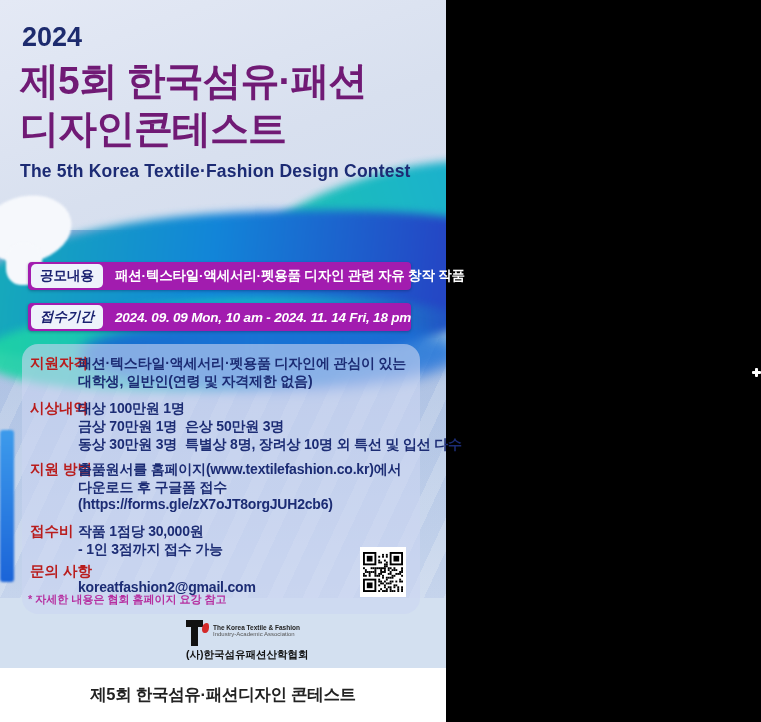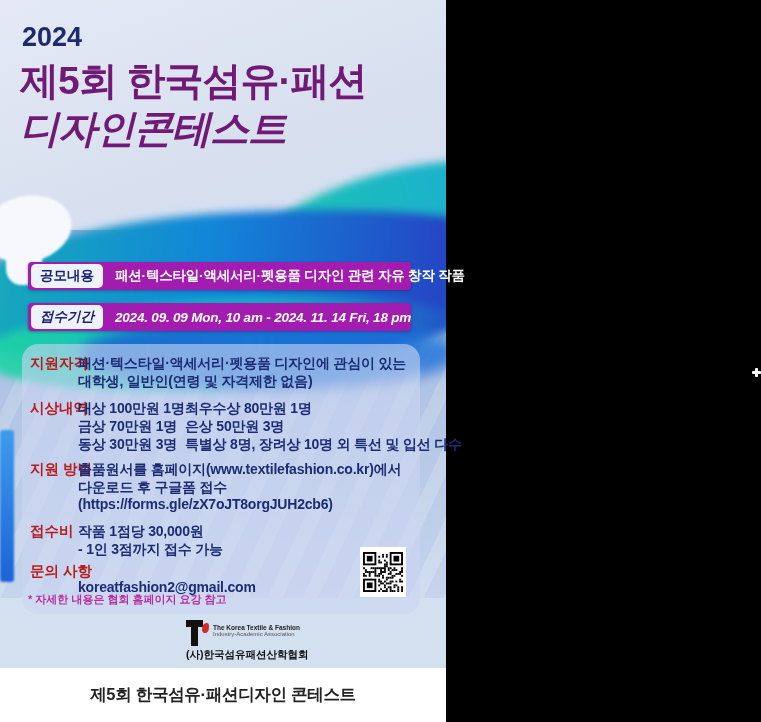--- a/index.html
+++ b/index.html
@@ -30,21 +30,21 @@
   .left-strip{position:absolute;top:430px;left:0;width:14px;height:152px;border-radius:3px;
     background:linear-gradient(180deg,#3d9bec,#1b64d8);filter:blur(1px);}
   .streaks{position:absolute;top:338px;left:0;width:100%;height:262px;opacity:.35;
     background:repeating-linear-gradient(115deg,rgba(255,255,255,.35) 0 14px,rgba(120,150,220,.18) 14px 32px);}
 
   
   .year{position:absolute;z-index:2;left:22px;top:22px;font-size:27px;font-weight:700;color:#1d2b6e;}
   .title{position:absolute;z-index:2;left:20px;font-size:39px;font-weight:800;color:#701a75;
     letter-spacing:-1px;white-space:nowrap;}
   .title1{top:54px;}
-  .title2{top:102px;font-style:italic;}
+  .title2{top:102px;}
   .subtitle{position:absolute;z-index:2;left:20px;top:161px;font-size:17.5px;font-weight:700;
     color:#1c2b74;letter-spacing:.2px;white-space:nowrap;}
 
   
   .bar{position:absolute;z-index:2;left:28px;width:383px;height:28px;background:#a21caf;
     border-radius:4px;display:flex;align-items:center;box-shadow:0 1px 3px rgba(10,20,60,.35);}
   .bar1{top:262px;}
   .bar2{top:303px;font-style:italic;}
   .bar-label{margin-left:3px;background:#eef2fb;color:#1a2170;font-size:13.5px;font-weight:800;
     padding:3px 9px;border-radius:5px;white-space:nowrap;}
@@ -105,41 +105,41 @@
       <div class="wave w3"></div>
       <div class="wave w4"></div>
       <div class="head"></div>
       <div class="head2"></div>
       <div class="left-strip"></div>
     </div>
 
     <div class="year">2024</div>
     <div class="title title1">제5회 한국섬유·패션</div>
     <div class="title title2">디자인콘테스트</div>
+    <div class="subtitle">The 5th Korea Textile·Fashion Design Contest</div>
 
     <div class="bar bar1">
       <span class="bar-label">공모내용</span>
       <span class="bar-text">패션·텍스타일·액세서리·펫용품 디자인 관련 자유 창작 작품</span>
     </div>
     <div class="bar bar2">
       <span class="bar-label">접수기간</span>
       <span class="bar-text">2024. 09. 09 Mon, 10 am - 2024. 11. 14 Fri, 18 pm</span>
     </div>
 
     <div class="panel"></div>
 
     <div class="lbl" style="top:354px">지원자격</div>
     <div class="txt" style="top:354px">패션·텍스타일·액세서리·펫용품 디자인에 관심이 있는</div>
     <div class="txt" style="top:372px">대학생, 일반인(연령 및 자격제한 없음)</div>
 
     <div class="lbl" style="top:399px">시상내역</div>
     <div class="txt" style="top:399px">대상 100만원 1명</div>
     <div class="txt" style="top:417px">금상 70만원 1명</div>
     <div class="txt" style="top:435px">동상 30만원 3명</div>
-    <div class="txt col2" style="top:399px">최우수상 80만원 1명</div>
     <div class="txt col2" style="top:417px">은상 50만원 3명</div>
     <div class="txt col2" style="top:435px">특별상 8명, 장려상 10명 외 특선 및 입선 다수</div>
 
     <div class="lbl" style="top:460px">지원 방법</div>
     <div class="txt" style="top:478px">다운로드 후 구글폼 접수</div>
     <div class="txt" style="top:460px">출품원서를 홈페이지(www.textilefashion.co.kr)에서</div>
     <div class="txt" style="top:495px">(https://forms.gle/zX7oJT8orgJUH2cb6)</div>
 
     <div class="lbl" style="top:522px">접수비</div>
     <div class="txt" style="top:522px">작품 1점당 30,000원</div>

